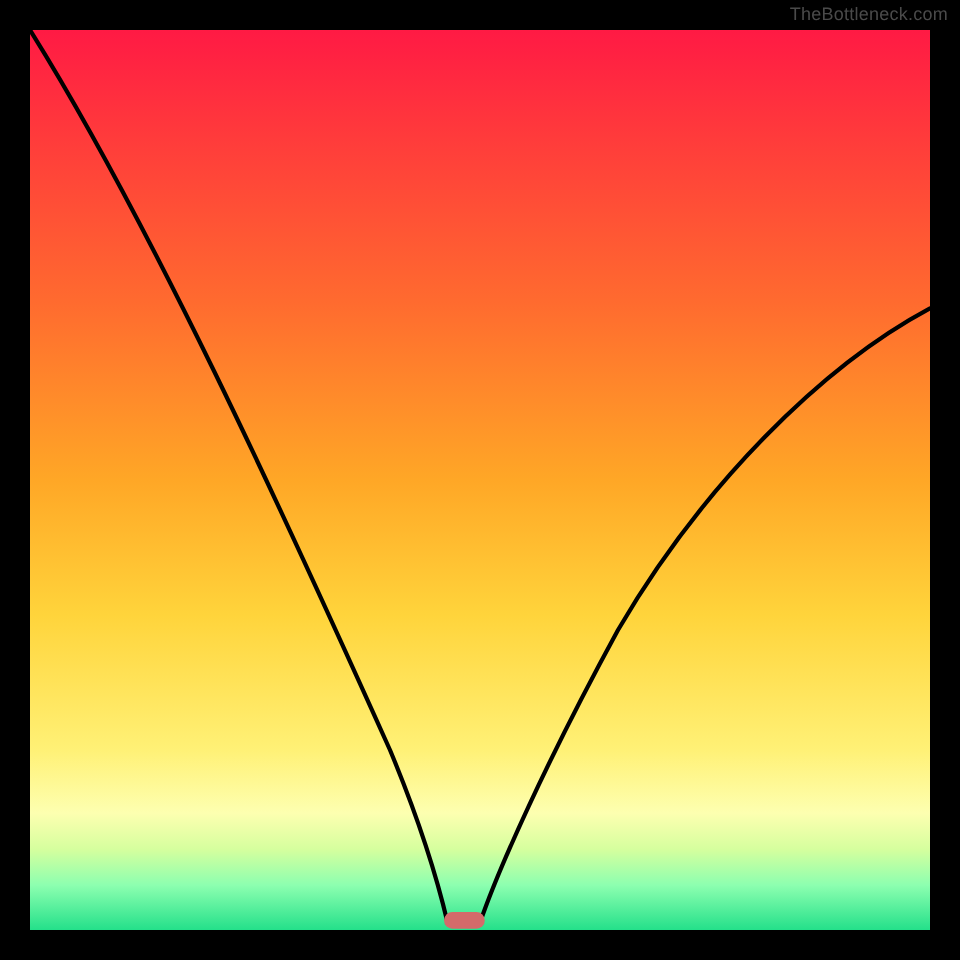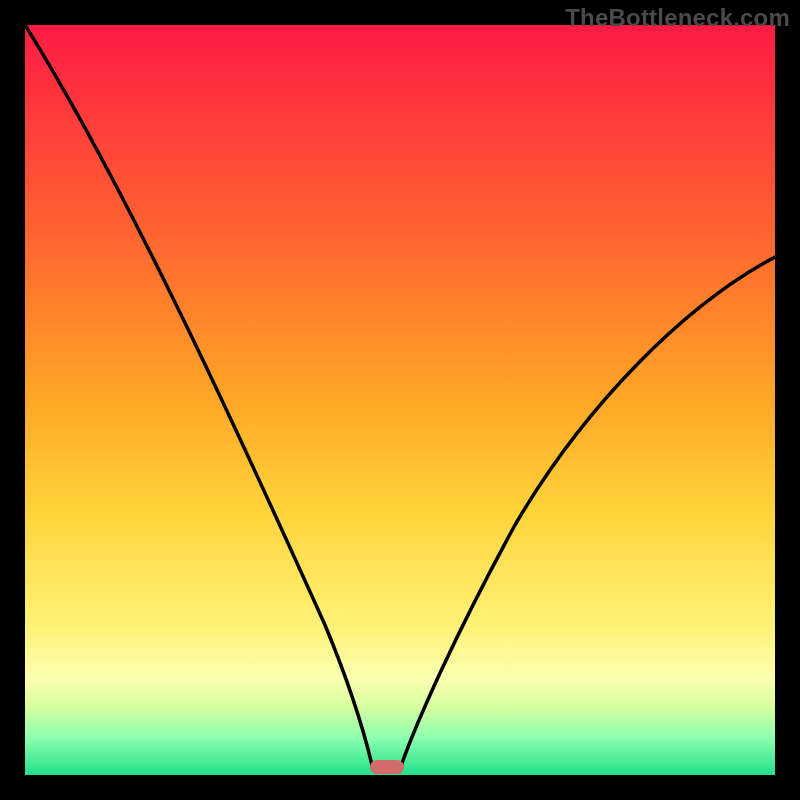--- a/index.html
+++ b/index.html
@@ -35,22 +35,22 @@
       #fdffb0 87%,
       #d6ff9e 91%,
       #8dffb0 95%,
       #24e08a 100%);
   }
   .watermark {
     position: absolute;
     top: 4px;
     right: 10px;
     color: #4a4a4a;
-    font-size: 24px;
-    font-weight: 700;
+    font-size: 15px;
+    font-weight: 400;
     letter-spacing: 0.2px;
   }
   .curve-svg {
     position: absolute;
     left: 25px;
     top: 25px;
     width: 750px;
     height: 750px;
   }
   .marker {

